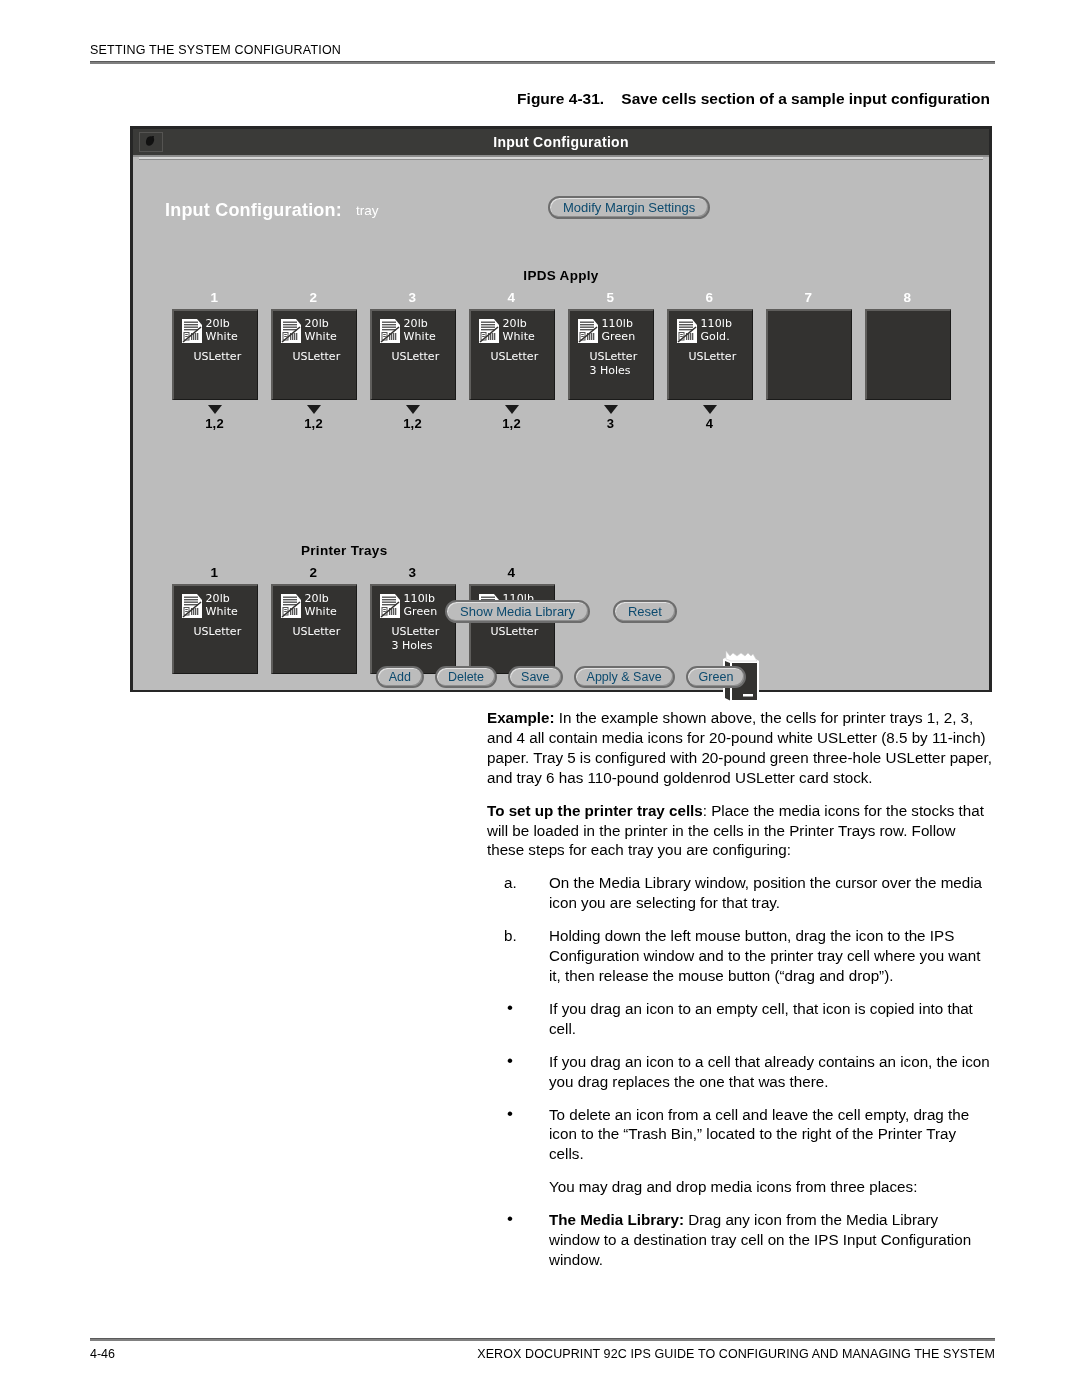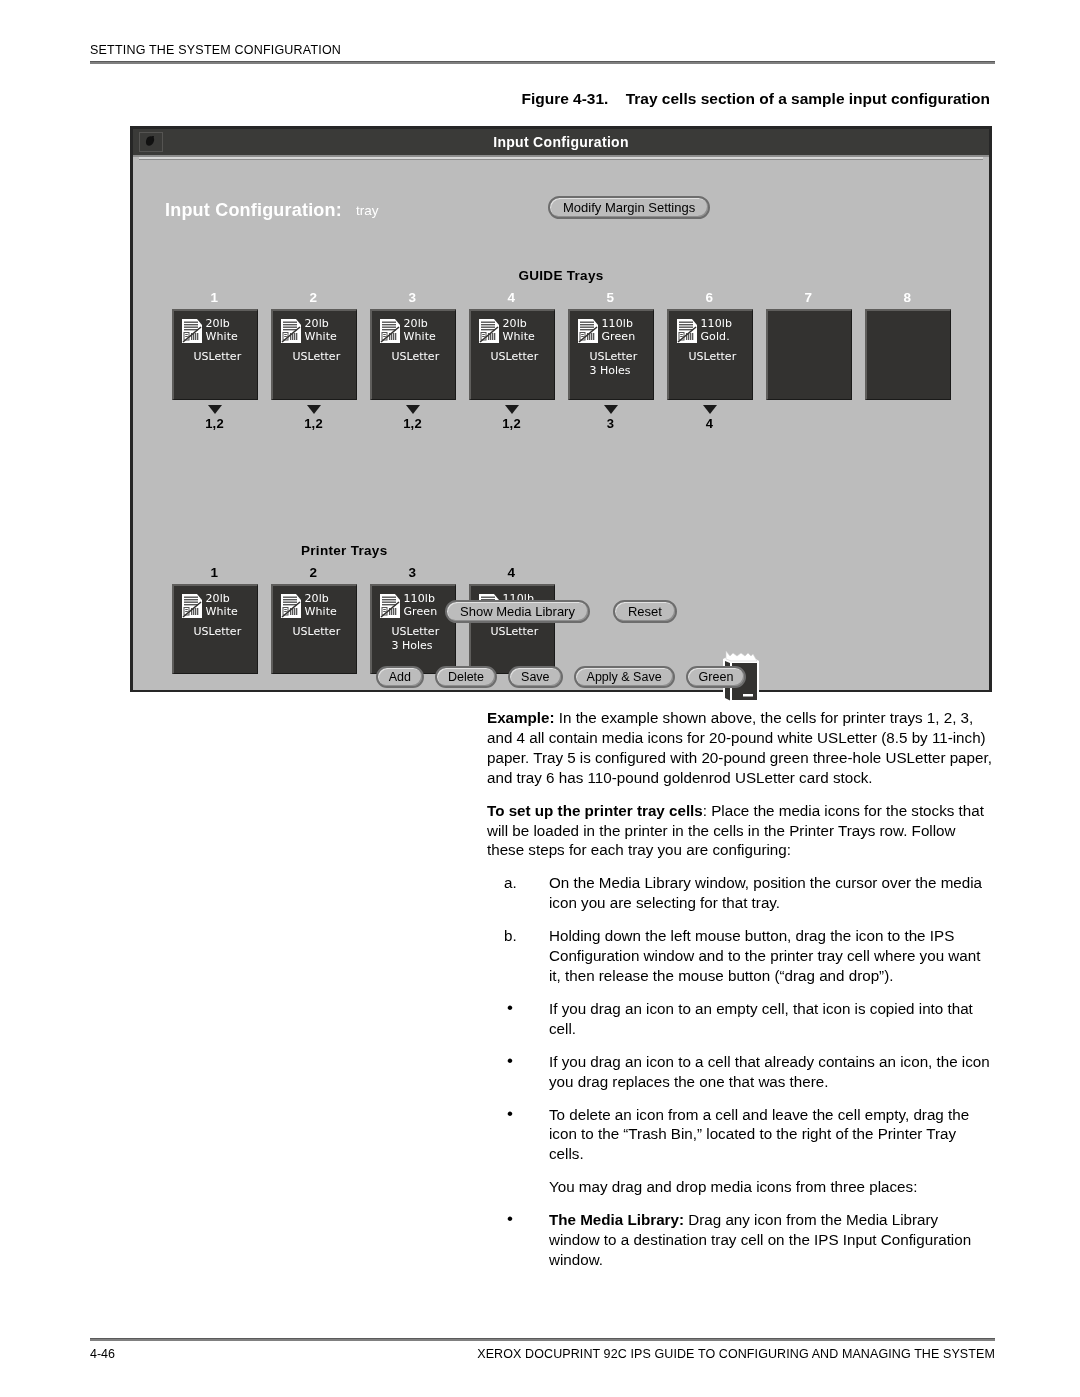--- a/index.html
+++ b/index.html
@@ -116,21 +116,21 @@
   
   .mbtn {
     display: inline-flex;
     align-items: center;
     justify-content: center;
     height: 23px;
     padding: 0 13px;
     border: 2px solid #6d6d6d;
     border-radius: 13px;
     background: #bcbcbc;
-    color: #000000;
+    color: #0c4a6e;
     font-size: 13px;
     font-family: "Liberation Sans", sans-serif;
     white-space: nowrap;
     box-shadow: inset 1px 1px 0 #e2e2e2, inset -1px -1px 0 #8e8e8e;
     cursor: default;
   }
   .mbtn.small { height: 22px; padding: 0 11px; font-size: 12.5px; }
 
   .modify-margin-wrap {
     position: absolute;
@@ -305,21 +305,21 @@
 <body>
 
 <div class="page-header">
   <div class="running-head">SETTING THE SYSTEM CONFIGURATION</div>
   <div class="rule"></div>
 </div>
 
 <div class="figure-caption">
   <span class="fig-num">Figure 4-31.</span>
   <span>&nbsp;&nbsp;</span>
-  <span class="fig-title">Tray cells section of a sample input configuration</span>
+  <span class="fig-title">Save cells section of a sample input configuration</span>
 </div>
 
 <div class="figure-frame">
 
   <div class="win-titlebar">
     <div class="win-menu-btn">
       <svg width="16" height="14" viewBox="0 0 16 14" aria-hidden="true">
         <path d="M5 2 C8 0 12 2 11 6 C10 10 6 12 4 10 C2 8 3 4 5 2 Z" fill="#111111"></path>
         <path d="M9 1 L11 1 L10 6 Z" fill="#111111"></path>
       </svg>
@@ -332,21 +332,21 @@
 
     <div class="config-row">
       <span class="config-label">Input Configuration:</span>
       <span class="config-value">tray</span>
     </div>
 
     <div class="modify-margin-wrap">
       <button class="mbtn">Modify Margin Settings</button>
     </div>
 
-    <div class="section-heading ipds-heading">GUIDE Trays</div>
+    <div class="section-heading ipds-heading">IPDS Apply</div>
 
     <div class="tray-row ipds-row" id="ipds-row">
         <div class="tray-col">
           <div class="tray-num">1</div>
           <div class="tray-cell">
             <div class="cell-top">
               <span class="media-icon"><svg width="22" height="26" viewBox="0 0 22 26" aria-hidden="true">
                   <path d="M1 1 L16 1 L21 7 L21 25 L1 25 Z" fill="#ffffff"></path>
                   <g fill="#555555">
                     <rect x="3" y="3.5" width="14" height="1.4"></rect>

